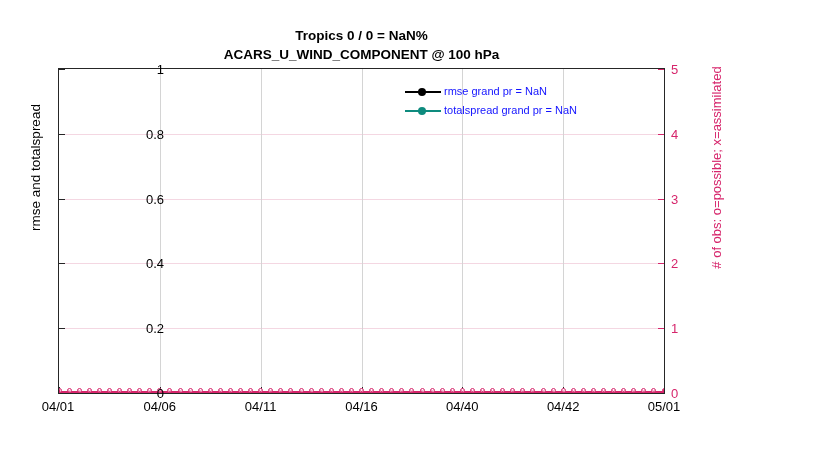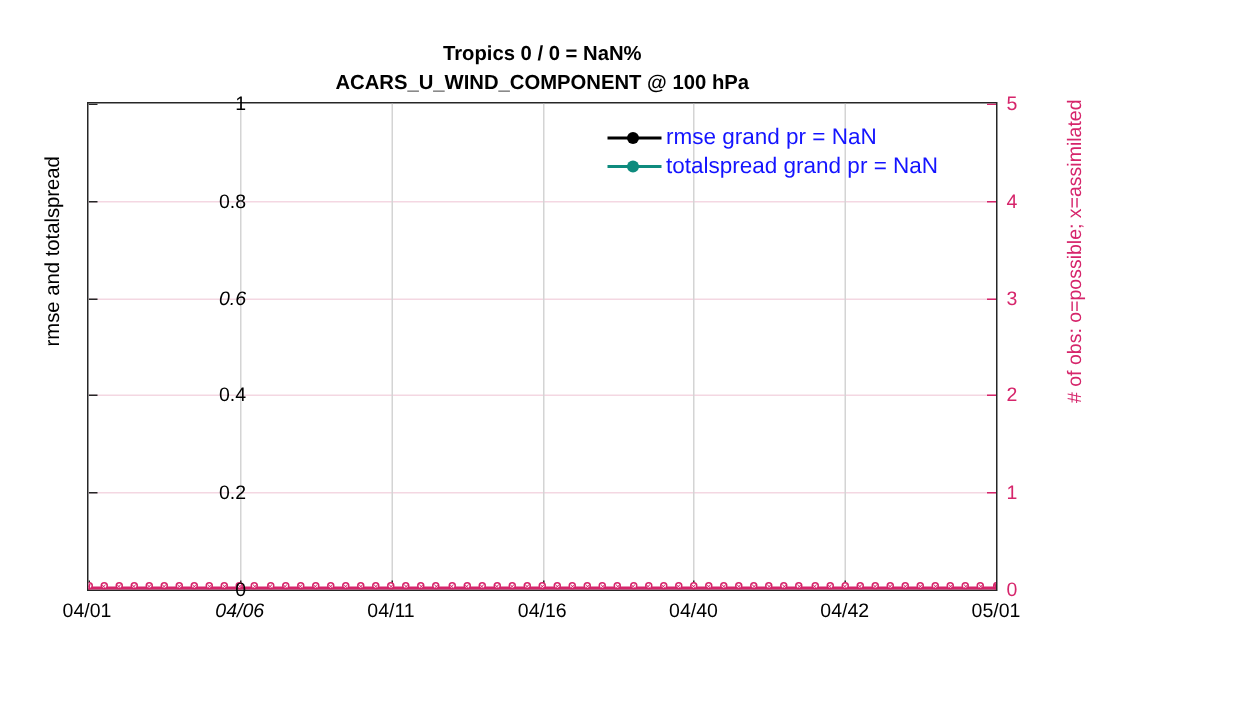--- a/index.html
+++ b/index.html
@@ -193,21 +193,21 @@
   }
   .legend-sample .lmark {
     position: absolute;
     left: 13px;
     top: 2px;
     width: 8px;
     height: 8px;
     border-radius: 50%;
   }
   .legend-text {
-    font-size: 15px;
+    font-size: 11px;
     color: #1414ff;
     line-height: 15px;
   }
 
   
   #obs-series {
     position: absolute;
     left: 0;
     right: 0;
     bottom: -4px;
@@ -453,25 +453,25 @@
   <div id="axis-labels-layer">
       <div class="ylabel-right" style="top: 393px;">0</div>
       <div class="ylabel-right" style="top: 328.2px;">1</div>
       <div class="ylabel-right" style="top: 263.4px;">2</div>
       <div class="ylabel-right" style="top: 198.6px;">3</div>
       <div class="ylabel-right" style="top: 133.8px;">4</div>
       <div class="ylabel-right" style="top: 69px;">5</div>
       <div class="ylabel-left" style="top: 393px;">0</div>
       <div class="ylabel-left" style="top: 328.2px;">0.2</div>
       <div class="ylabel-left" style="top: 263.4px;">0.4</div>
-      <div class="ylabel-left" style="top: 198.6px; font-style: italic;">0.6</div>
+      <div class="ylabel-left" style="top: 198.6px;">0.6</div>
       <div class="ylabel-left" style="top: 133.8px;">0.8</div>
       <div class="ylabel-left" style="top: 69px;">1</div>
       <div class="xlabel-tick" style="left: 58px;">04/01</div>
-      <div class="xlabel-tick" style="left: 159.833px; font-style: italic;">04/06</div>
+      <div class="xlabel-tick" style="left: 159.833px;">04/06</div>
       <div class="xlabel-tick" style="left: 260.667px;">04/11</div>
       <div class="xlabel-tick" style="left: 361.5px;">04/16</div>
       <div class="xlabel-tick" style="left: 462.333px;">04/40</div>
       <div class="xlabel-tick" style="left: 563.167px;">04/42</div>
       <div class="xlabel-tick" style="left: 664px;">05/01</div>
     </div>
 
   <div id="legend">
       <div class="legend-row">
         <span class="legend-sample">

